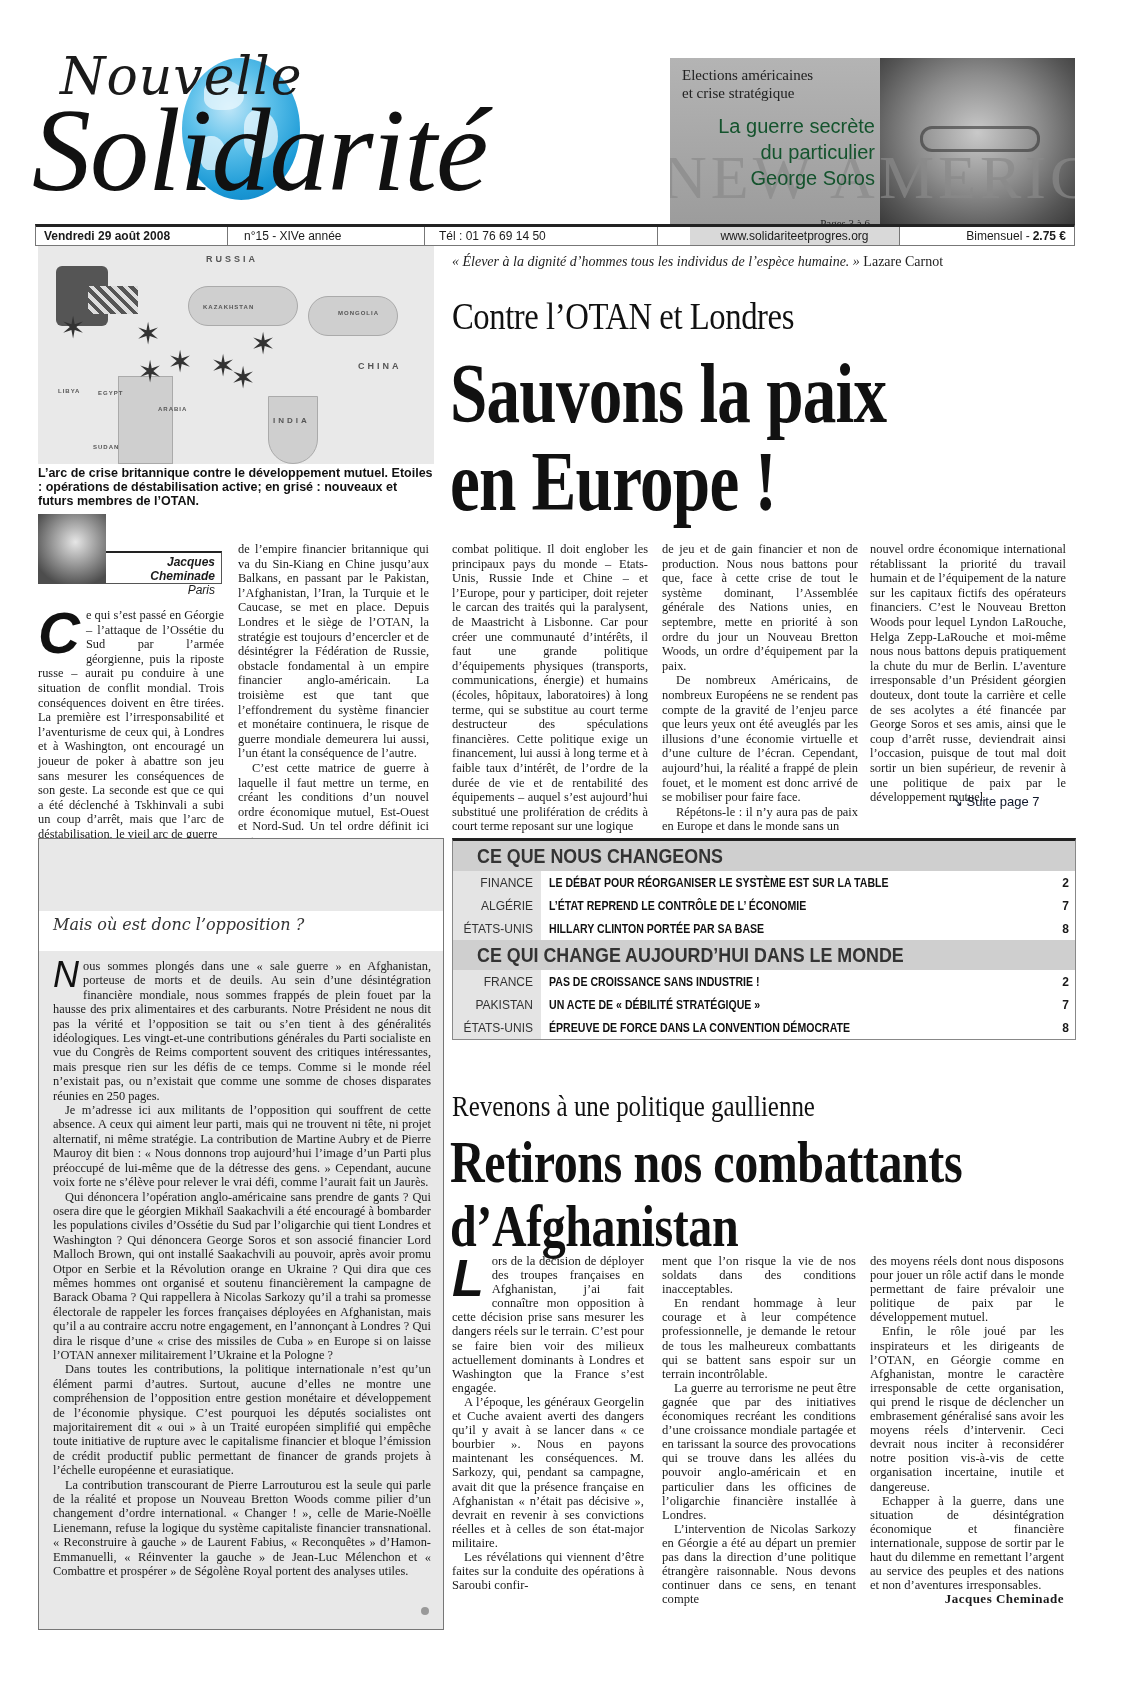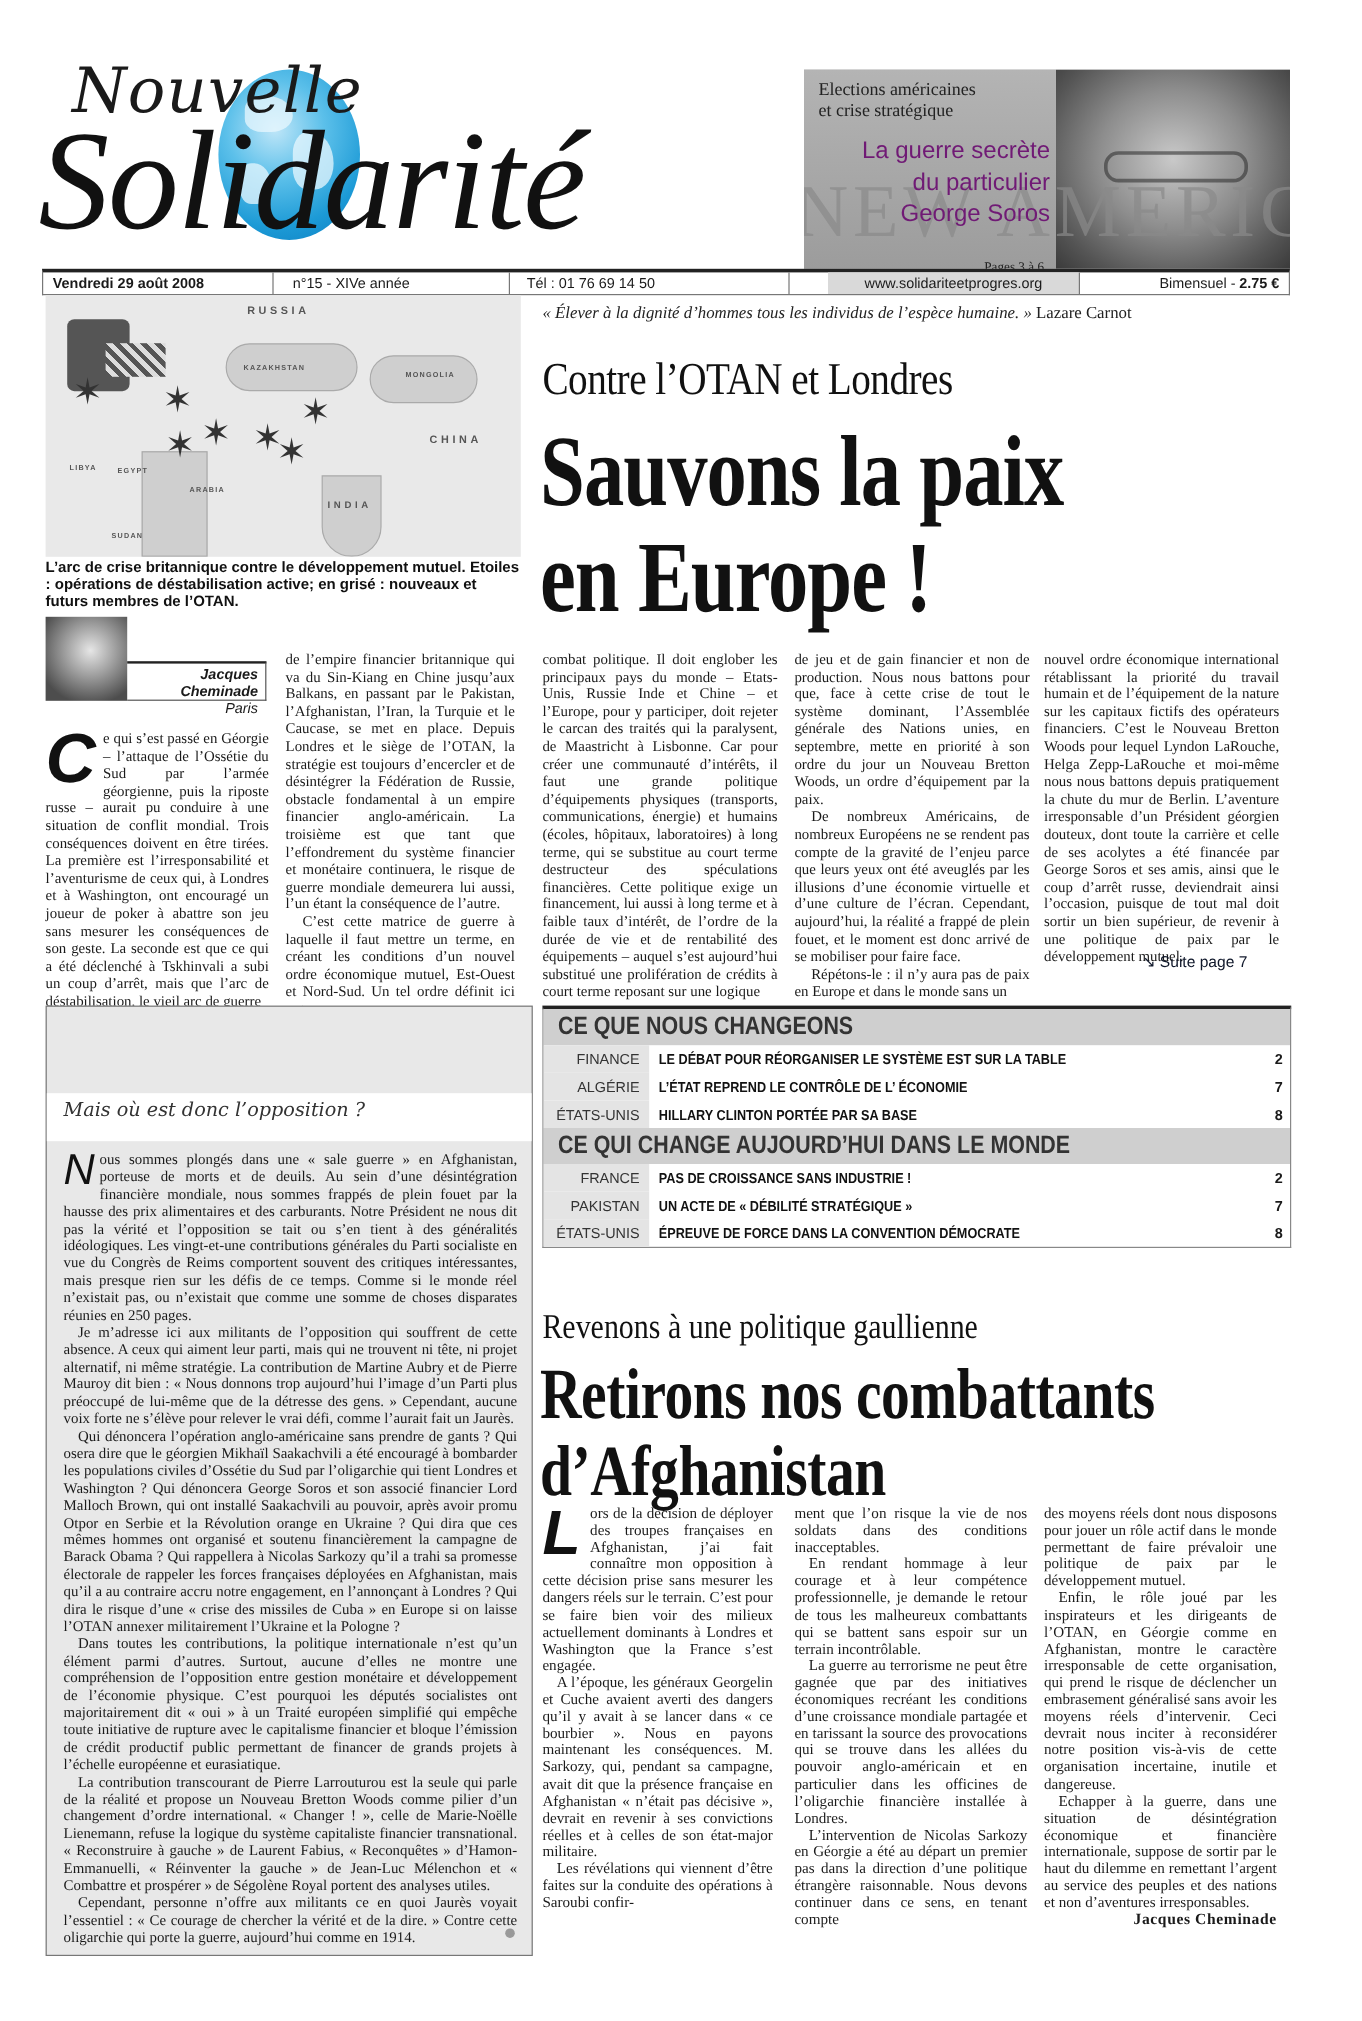--- a/index.html
+++ b/index.html
@@ -15,21 +15,21 @@
   .globe-land { position: absolute; background: #e8f7fd; opacity: .75; border-radius: 40% 60% 50% 40%; }
 
   
   .promo { left: 670px; top: 58px; width: 405px; height: 166px; background: #a9a9a9; overflow: hidden; }
   .promo-left { position: absolute; left: 0; top: 0; width: 210px; height: 100%; background: linear-gradient(#b4b4b4, #9c9c9c); }
   .promo-photo { position: absolute; left: 210px; top: 0; width: 195px; height: 100%;
     background: radial-gradient(ellipse at 50% 45%, #c9c9c9 0%, #8d8d8d 45%, #555 80%, #3a3a3a 100%); }
   .promo-face-glasses { position: absolute; left: 250px; top: 68px; width: 120px; height: 26px; border: 3px solid #333; border-radius: 12px; opacity: .6; }
   .promo-newam { position: absolute; left: -8px; top: 84px; font-family: "Liberation Serif", serif; font-size: 62px; color: #8a8a8a; letter-spacing: 4px; white-space: nowrap; opacity: .7; }
   .promo-kicker { position: absolute; left: 12px; top: 8px; font-size: 15px; line-height: 18px; color: #222; width: 200px; }
-  .promo-title { position: absolute; right: 200px; top: 55px; font-family: "Liberation Sans", sans-serif; font-size: 20px; line-height: 26px; text-align: right; color: #701a75; width: 220px; }
+  .promo-title { position: absolute; right: 200px; top: 55px; font-family: "Liberation Sans", sans-serif; font-size: 20px; line-height: 26px; text-align: right; color: #14532d; width: 220px; }
   .promo-pages { position: absolute; right: 205px; top: 159px; font-size: 11px; color: #222; text-decoration: underline; }
 
   
   .infobar { left: 35px; top: 224px; width: 1040px; height: 22px; border-top: 3px solid #222; border-bottom: 1px solid #777; border-left: 1px solid #777; border-right: 1px solid #777; display: flex; font-family: "Liberation Sans", sans-serif; font-size: 12px; }
   .infobar > div { height: 100%; display: flex; align-items: center; border-right: 1px solid #777; padding: 0 8px; }
   .ib-date { width: 192px; font-weight: bold; }
   .ib-num { width: 197px; padding-left: 16px !important; }
   .ib-tel { width: 233px; padding-left: 14px !important; }
   .ib-web { width: 210px; justify-content: center; background: #d9d9d9; margin-left: 32px; }
   .ib-price { flex: 1; justify-content: flex-end; border-right: none !important; }
@@ -77,21 +77,21 @@
   .edito-titlebar { position: absolute; left: 0; top: 72px; width: 100%; height: 40px; background: #fff; }
   .edito-title { position: absolute; left: 14px; top: 76px; font-family: "DejaVu Serif", serif; font-style: italic; font-size: 16px; color: #333; }
   .edito-body { position: absolute; left: 14px; top: 120px; width: 378px; font-size: 12.4px; line-height: 14.4px; text-align: justify; color: #1a1a1a; }
   .edito-body p { text-indent: 12px; }
   .edito-body p.noindent { text-indent: 0; }
   .edito-dropcap { float: left; font-family: "Liberation Sans", sans-serif; font-style: italic; font-size: 36px; line-height: 28px; margin: 2px 4px 0 0; color: #111; }
   .edito-end { position: absolute; right: 14px; bottom: 14px; width: 8px; height: 8px; border-radius: 50%; background: #999; }
 
   
   .index { left: 452px; top: 838px; width: 624px; border: 1px solid #888; border-top: 3px solid #222; font-family: "Liberation Sans", sans-serif; }
-  .index-head { background: #cfcfcf; height: 30px; padding-left: 12px; font-weight: bold; font-size: 21px; line-height: 30px; color: #333; transform-origin: left; }
+  .index-head { background: #cfcfcf; height: 30px; padding-left: 24px; font-weight: bold; font-size: 21px; line-height: 30px; color: #333; transform-origin: left; }
   .index-head span { display: inline-block; transform: scaleX(.85); transform-origin: left; }
   .index-row { display: flex; height: 23px; align-items: center; font-size: 12px; }
   .index-cat { width: 88px; background: #e4e4e4; height: 100%; display: flex; align-items: center; justify-content: flex-end; padding-right: 8px; color: #333; }
   .index-title { flex: 1; padding-left: 8px; font-weight: bold; color: #111; }
   .index-title span { display: inline-block; transform: scaleX(.88); transform-origin: left; white-space: nowrap; }
   .index-page { width: 24px; text-align: right; padding-right: 6px; font-weight: bold; }
 
   
   .kicker2 { left: 452px; top: 1090px; font-family: "Liberation Serif", serif; font-size: 29px; color: #111; transform: scaleX(.86); transform-origin: left; }
   .headline2 { left: 450px; top: 1130px; font-family: "Liberation Serif", serif; font-weight: bold; font-size: 60px; line-height: 64px; color: #111; transform: scaleX(.8); transform-origin: left; width: 820px; letter-spacing: -.5px; }
@@ -207,21 +207,20 @@
 
 <div class="abs edito">
   <div class="edito-titlebar"></div>
   <div class="edito-title">Mais où est donc l’opposition ?</div>
   <div class="edito-body">
     <p class="noindent"><span class="edito-dropcap">N</span><span>ous sommes plongés dans une « sale guerre » en Afghanistan, porteuse de morts et de deuils. Au sein d’une désintégration financière mondiale, nous sommes frappés de plein fouet par la hausse des prix alimentaires et des carburants. Notre Président ne nous dit pas la vérité et l’opposition se tait ou s’en tient à des généralités idéologiques. Les vingt-et-une contributions générales du Parti socialiste en vue du Congrès de Reims comportent souvent des critiques intéressantes, mais presque rien sur les défis de ce temps. Comme si le monde réel n’existait pas, ou n’existait que comme une somme de choses disparates réunies en 250 pages.</span></p>
     <p>Je m’adresse ici aux militants de l’opposition qui souffrent de cette absence. A ceux qui aiment leur parti, mais qui ne trouvent ni tête, ni projet alternatif, ni même stratégie. La contribution de Martine Aubry et de Pierre Mauroy dit bien : « Nous donnons trop aujourd’hui l’image d’un Parti plus préoccupé de lui-même que de la détresse des gens. » Cependant, aucune voix forte ne s’élève pour relever le vrai défi, comme l’aurait fait un Jaurès.</p>
     <p>Qui dénoncera l’opération anglo-américaine sans prendre de gants ? Qui osera dire que le géorgien Mikhaïl Saakachvili a été encouragé à bombarder les populations civiles d’Ossétie du Sud par l’oligarchie qui tient Londres et Washington ? Qui dénoncera George Soros et son associé financier Lord Malloch Brown, qui ont installé Saakachvili au pouvoir, après avoir promu Otpor en Serbie et la Révolution orange en Ukraine ? Qui dira que ces mêmes hommes ont organisé et soutenu financièrement la campagne de Barack Obama ? Qui rappellera à Nicolas Sarkozy qu’il a trahi sa promesse électorale de rappeler les forces françaises déployées en Afghanistan, mais qu’il a au contraire accru notre engagement, en l’annonçant à Londres ? Qui dira le risque d’une « crise des missiles de Cuba » en Europe si on laisse l’OTAN annexer militairement l’Ukraine et la Pologne ?</p>
     <p>Dans toutes les contributions, la politique internationale n’est qu’un élément parmi d’autres. Surtout, aucune d’elles ne montre une compréhension de l’opposition entre gestion monétaire et développement de l’économie physique. C’est pourquoi les députés socialistes ont majoritairement dit « oui » à un Traité européen simplifié qui empêche toute initiative de rupture avec le capitalisme financier et bloque l’émission de crédit productif public permettant de financer de grands projets à l’échelle européenne et eurasiatique.</p>
     <p>La contribution transcourant de Pierre Larrouturou est la seule qui parle de la réalité et propose un Nouveau Bretton Woods comme pilier d’un changement d’ordre international. « Changer ! », celle de Marie-Noëlle Lienemann, refuse la logique du système capitaliste financier transnational. « Reconstruire à gauche » de Laurent Fabius, « Reconquêtes » d’Hamon-Emmanuelli, « Réinventer la gauche » de Jean-Luc Mélenchon et « Combattre et prospérer » de Ségolène Royal portent des analyses utiles.</p>
-    <p>Cependant, personne n’offre aux militants ce en quoi Jaurès voyait l’essentiel : « Ce courage de chercher la vérité et de la dire. » Contre cette oligarchie qui porte la guerre, aujourd’hui comme en 1914.</p>
   </div>
   <div class="edito-end"></div>
 </div>
 
 <div class="abs index">
   <div class="index-head"><span>CE QUE NOUS CHANGEONS</span></div>
   <div class="index-row">
     <div class="index-cat">FINANCE</div>
     <div class="index-title"><span>LE DÉBAT POUR RÉORGANISER LE SYSTÈME EST SUR LA TABLE</span></div>
     <div class="index-page">2</div>

